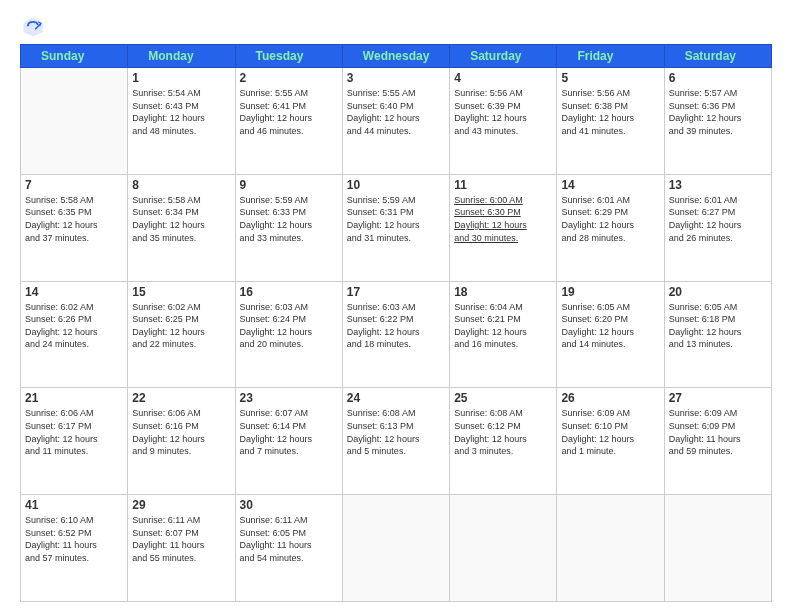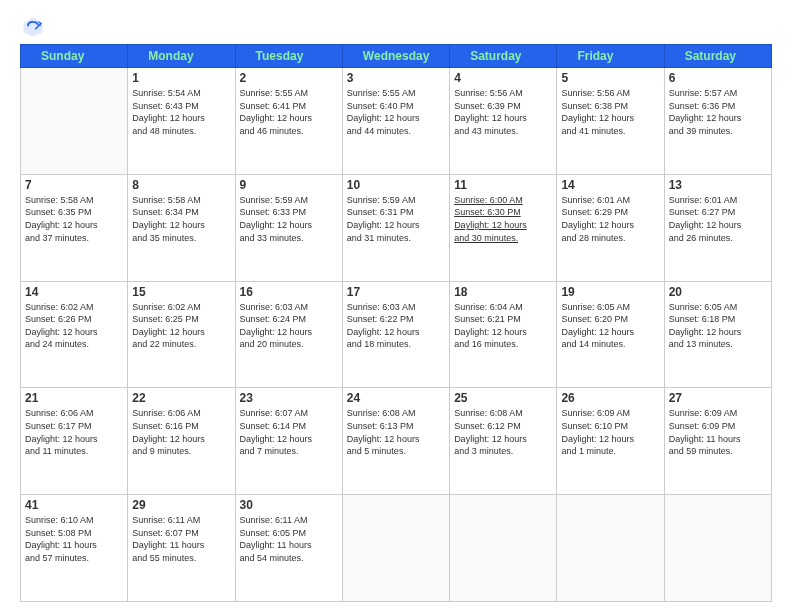--- a/index.html
+++ b/index.html
@@ -331,21 +331,21 @@
             <div class="day-info" style="white-space: pre-line;">Sunrise: 6:09 AM
 Sunset: 6:09 PM
 Daylight: 11 hours
 and 59 minutes.</div>
           </td>
         </tr>
         <tr>
           <td>
             <span class="day-number">41</span>
             <div class="day-info" style="white-space: pre-line;">Sunrise: 6:10 AM
-Sunset: 5:08 PM
+Sunset: 6:52 PM
 Daylight: 11 hours
 and 57 minutes.</div>
           </td>
           <td>
             <span class="day-number">29</span>
             <div class="day-info" style="white-space: pre-line;">Sunrise: 6:11 AM
 Sunset: 6:07 PM
 Daylight: 11 hours
 and 55 minutes.</div>
           </td>

